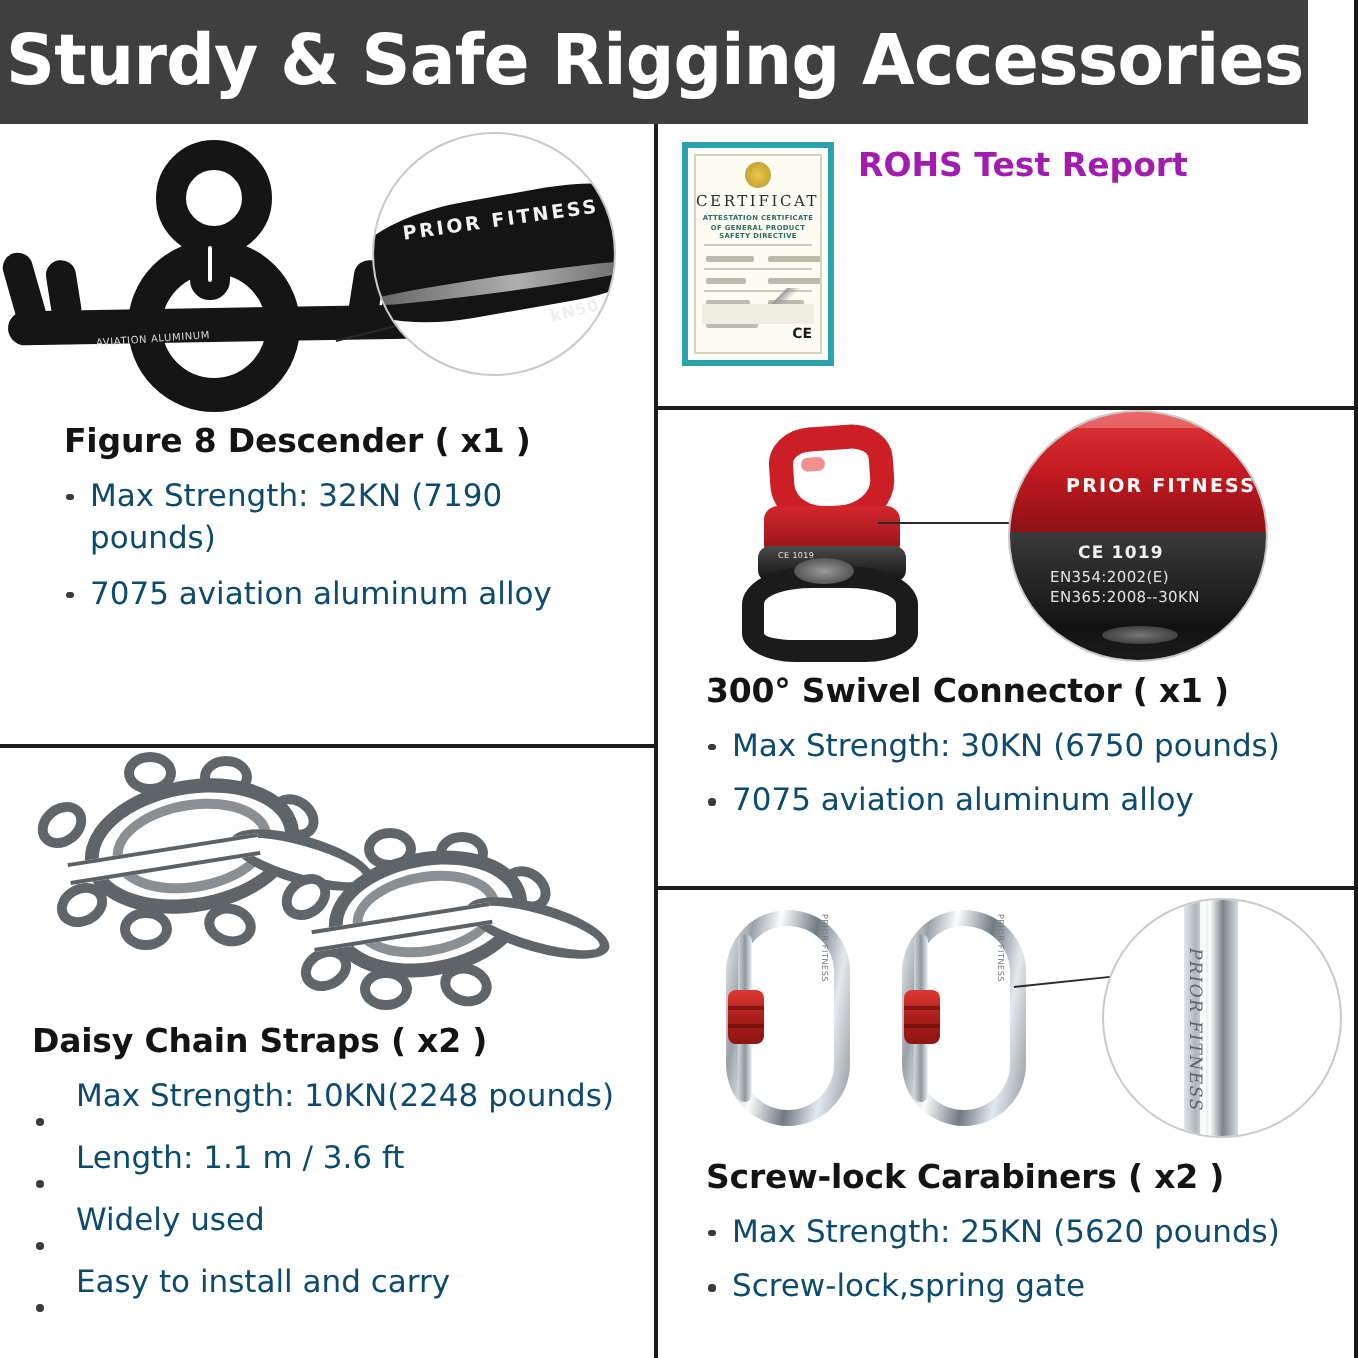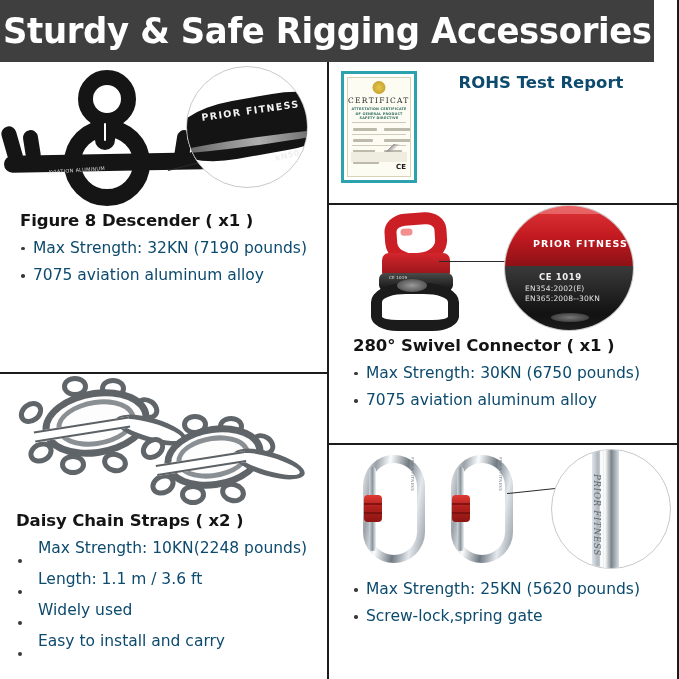--- a/index.html
+++ b/index.html
@@ -136,21 +136,21 @@
     color:#f2f2f2;font-size:9.5px;font-weight:700;letter-spacing:1.4px;
     transform:rotate(-8deg);white-space:nowrap;
   }
   .f8-kn{
     position:absolute;left:88px;top:84px;
     color:#efefef;font-size:8px;font-weight:700;letter-spacing:.4px;
     transform:rotate(-14deg);white-space:nowrap;
   }
   .lead-line{position:absolute;background:#2a2a2a;height:1.3px;transform-origin:left center;}
 
-  .fig8-text{padding:4px 14px 0 20px;}
+  .fig8-text{padding:4px 14px 0 32px;}
 
   
   .p-rohs{left:329px;top:62px;width:350px;height:141px;}
   .rohs-inner{display:flex;padding:9px 10px 0 12px;gap:12px;}
   .cert{
     width:76px;height:112px;flex:none;
     border:3px solid #2ba2ad;background:#ffffff;
     box-sizing:border-box;padding:3px;
   }
   .cert-in{
@@ -184,22 +184,22 @@
     position:absolute;right:5px;bottom:22px;width:26px;height:10px;
     background:linear-gradient(135deg,transparent 40%,#9a9a9a 41%,transparent 60%);
   }
   .cert-foot{
     position:absolute;left:3px;right:3px;bottom:14px;height:10px;
     background:#efece0;
   }
 
   .rohs-txt{flex:1;padding-top:2px;}
   .rohs-h{
-    font-size:16.5px;font-weight:700;color:#0c4a6e;
-    text-align:center;margin:0 0 2px 0;padding-right:16px;
+    font-size:16.5px;font-weight:700;color:#a21caf;
+    margin:0 0 2px 0;padding-right:16px;
   }
   .rohs-p{
     font-size:16px;color:#3a3a3a;line-height:1.32;margin:0;
   }
 
   
   .p-swivel{left:329px;top:205px;width:350px;height:238px;}
   .swivel-art{position:relative;width:350px;height:125px;}
 
   .sw-body{position:absolute;left:28px;top:8px;width:130px;height:112px;}
@@ -451,21 +451,21 @@
         <div class="sw-blk"></div>
         <div class="sw-brand">PRIOR FITNESS</div>
         <div class="sw-ce">CE 1019</div>
         <div class="sw-en" style="white-space:pre;">EN354:2002(E)
 EN365:2008--30KN</div>
         <div class="sw-oval"></div>
       </div>
     </div>
 
     <div class="swivel-text">
-      <div class="prod-title">280° Swivel Connector ( x1 )</div>
+      <div class="prod-title">300° Swivel Connector ( x1 )</div>
       <ul class="bullets">
         <li>Max Strength: 30KN (6750 pounds)</li>
         <li>7075 aviation aluminum alloy</li>
       </ul>
     </div>
   </div>
 
   <div class="panel p-daisy">
 
     <div class="daisy-art">
@@ -530,20 +530,21 @@
 
       <div class="lead-line" style="left:178px;top:48px;width:58px;transform:rotate(-6deg);"></div>
 
       <div class="callout ca-call">
         <div class="ca-bar"></div>
         <div class="ca-eng">PRIOR FITNESS</div>
       </div>
     </div>
 
     <div class="cara-text">
+      <div class="prod-title">Screw-lock Carabiners ( x2 )</div>
       <ul class="bullets">
         <li>Max Strength: 25KN (5620 pounds)</li>
         <li>Screw-lock,spring gate</li>
       </ul>
     </div>
   </div>
 
 </div>
 
 </body></html>

